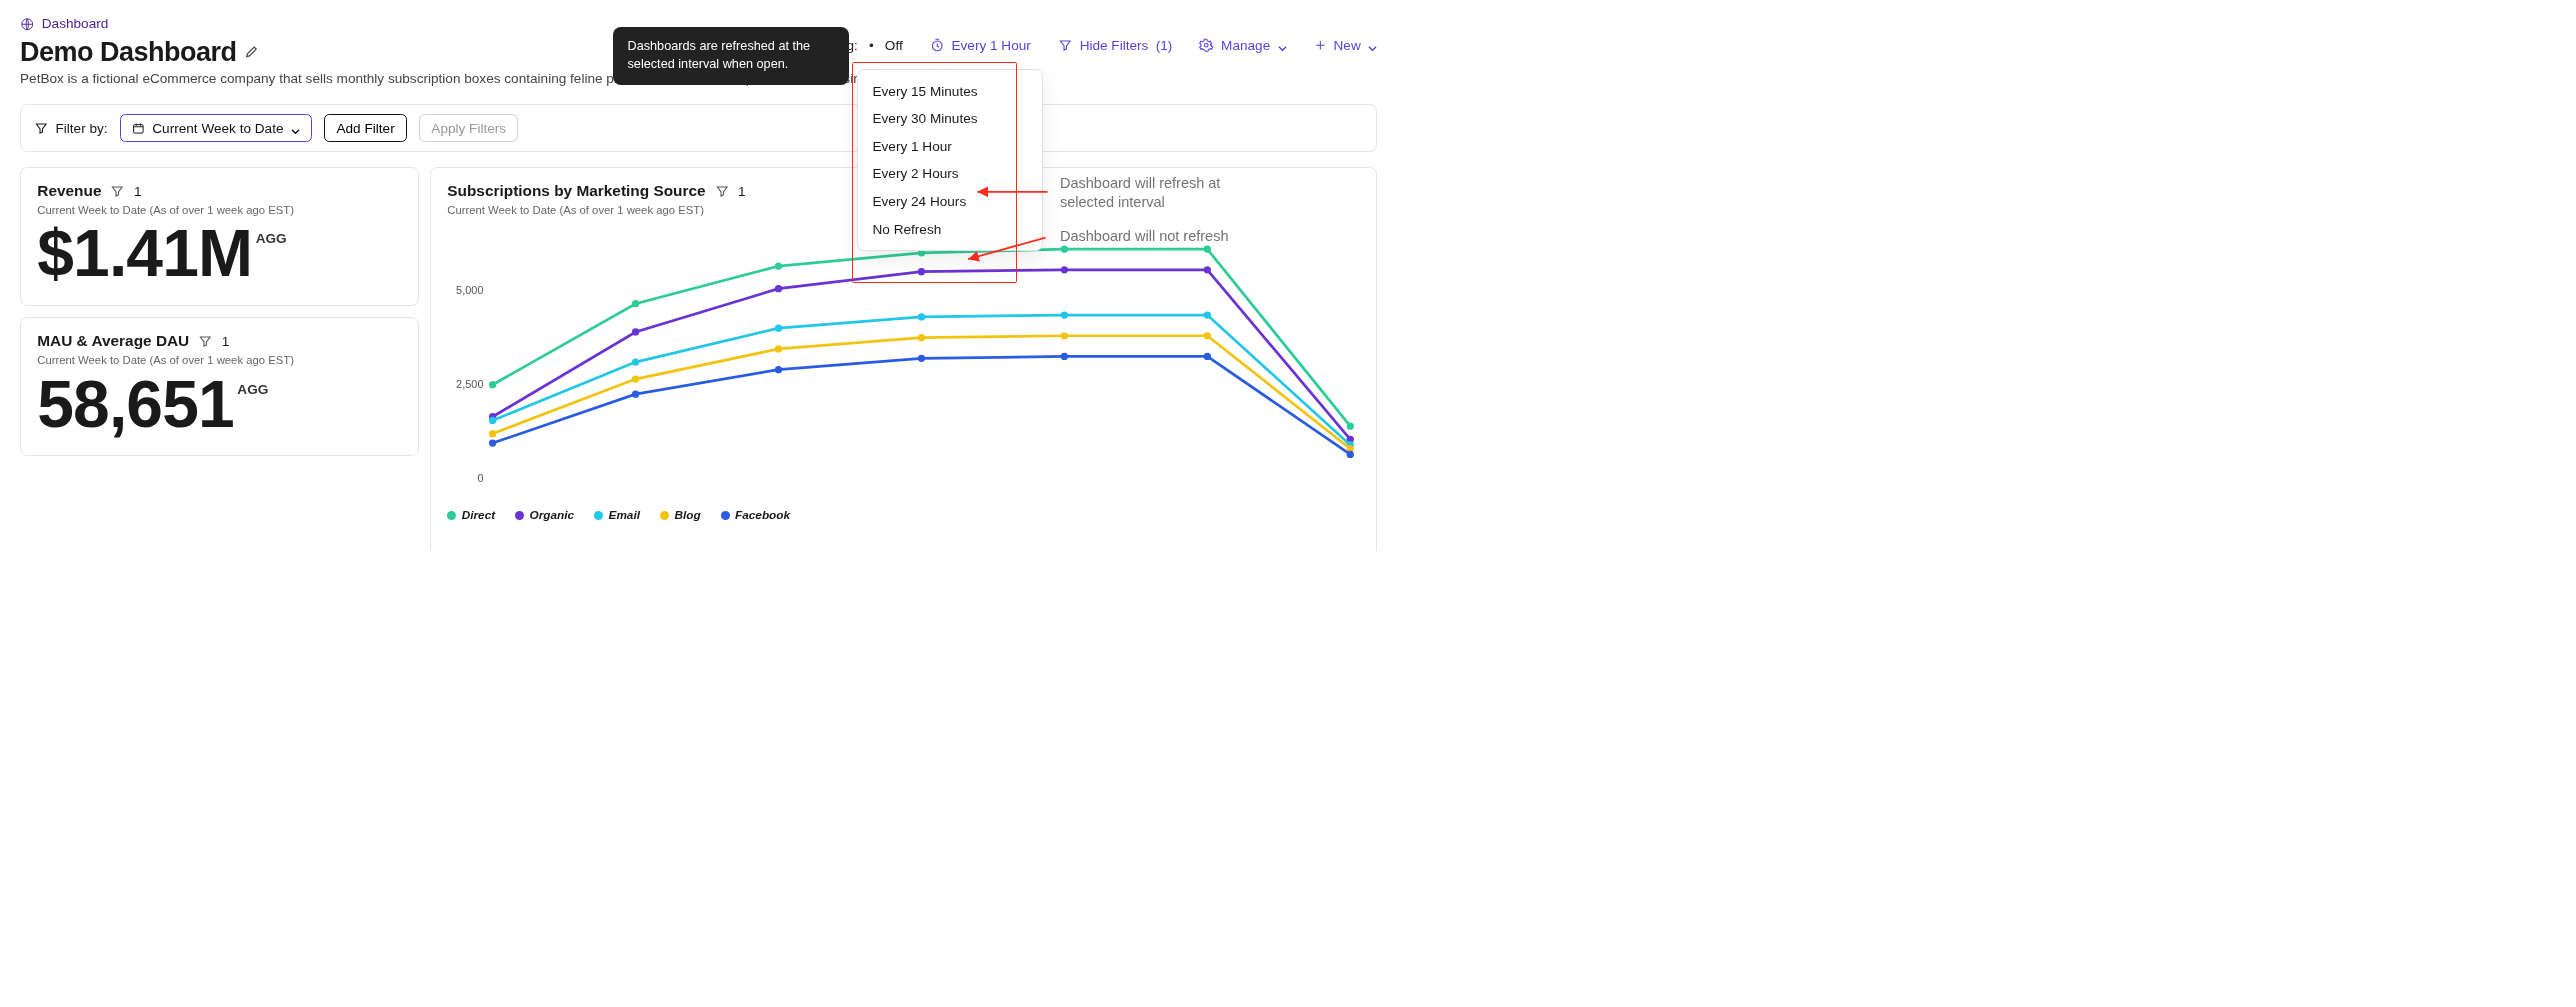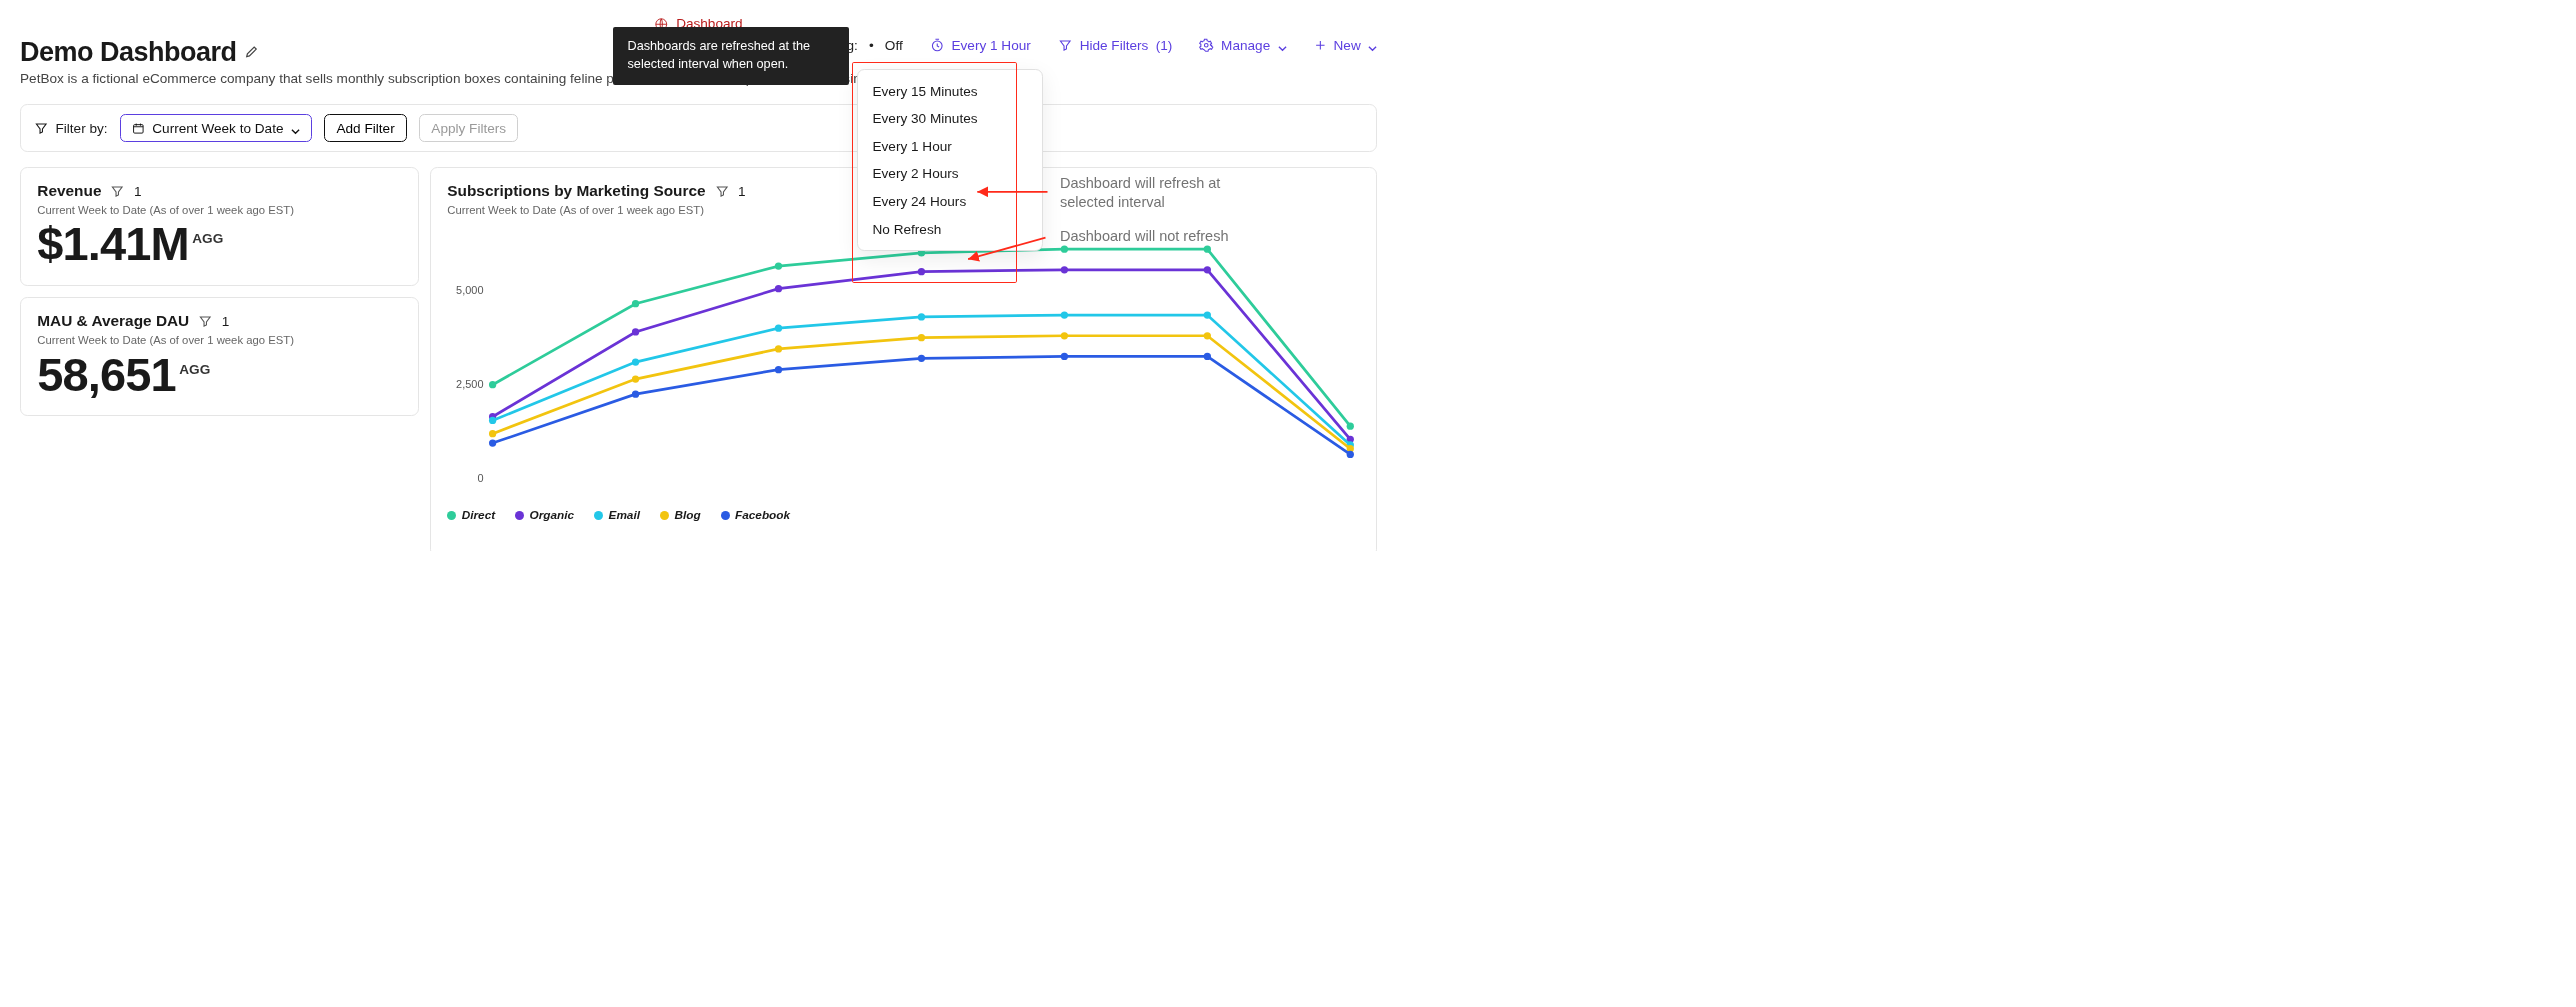--- a/index.html
+++ b/index.html
@@ -1,50 +1,50 @@
 <!DOCTYPE html>
 <html style="font-size:14.5px"><head>
 <meta charset="utf-8">
 <style>
   * { box-sizing: border-box; margin: 0; padding: 0; }
   body { font-family: -apple-system, BlinkMacSystemFont, "Segoe UI", Helvetica, Arial, sans-serif; background: #fff; color: #1a1a1a; overflow: hidden; }
   .page { width: 1397px; height: 551px; position: relative; padding: 16.3px 20px 0 20px; }
 
-  .crumb-row { display: flex; align-items: center; gap: 7.3px; font-size: 13.6px; color: #b91c1c; justify-content: center; }
+  .crumb-row { display: flex; align-items: center; gap: 7.3px; font-size: 13.6px; color: #4c1d95; }
   .crumb-row svg { width: 14.5px; height: 14.5px; }
 
   .title-row { display: flex; align-items: center; gap: 7.3px; margin-top: 5.4px; }
   .title { font-size: 27px; font-weight: 800; letter-spacing: -0.5px; }
   .pencil svg { width: 16.3px; height: 16.3px; stroke: #444; }
   .subtitle { font-size: 13.6px; color: #444; margin-top: 3.6px; }
 
   .toolbar { position: absolute; top: 38px; right: 20px; display: flex; align-items: center; gap: 27px; font-size: 13.6px; }
   .tb-item { display: inline-flex; align-items: center; gap: 7.3px; cursor: pointer; }
   .tb-purple { color: #5b3fe0; }
   .tb-count { font-weight: 500; }
   .chev { width: 9px; height: 9px; display: inline-block; }
   .chev svg { width: 100%; height: 100%; }
   .tb-off { color: #222; }
 
-  .tooltip { position: absolute; background: #222; color: #fff; font-size: 12.7px; line-height: 1.4; border-radius: 2px; padding: 11px 14.5px; max-width: 236px; z-index: 50; }
+  .tooltip { position: absolute; background: #222; color: #fff; font-size: 12.7px; line-height: 1.4; border-radius: 8px; padding: 11px 14.5px; max-width: 236px; z-index: 50; }
   .tooltip::after { content: ""; position: absolute; right: -7.3px; top: 33px; border: 7.3px solid transparent; border-left-color: #222; }
 
   .filterbar { margin-top: 18px; border: 0.9px solid #e5e5e5; border-radius: 7.3px; padding: 9px 12.7px; display: flex; gap: 12.7px; }
   .filterbar .lbl { display: flex; align-items: center; gap: 7.3px; font-size: 13.6px; font-weight: 500; }
   .pill { display: inline-flex; align-items: center; gap: 7.3px; border: 0.9px solid #5b3fe0; color: #111; border-radius: 5.4px; padding: 5.4px 11px; font-size: 13.6px; cursor: pointer; }
   .btn { border: 0.9px solid #111; border-radius: 5.4px; padding: 5.4px 11px; font-size: 13.6px; background: #fff; cursor: pointer; }
   .btn-disabled { border-color: #d0d0d0; color: #9a9a9a; cursor: default; }
 
   .cards { display: flex; gap: 11px; margin-top: 14.5px; align-items: flex-start; }
   .left-col { width: 399px; display: flex; flex-direction: column; gap: 11px; }
   .card { border: 0.9px solid #e5e5e5; border-radius: 7.3px; padding: 14.5px 16.3px 16.3px 16.3px; background: #fff; }
   .card-title-row { display: flex; align-items: center; gap: 9px; font-size: 15.4px; font-weight: 600; }
   .card-sub { font-size: 11.3px; color: #666; margin-top: 3.6px; }
   .metric-row { display: flex; align-items: flex-start; margin-top: 3.6px; }
-  .metric-big { font-size: 47px; font-weight: 900; letter-spacing: -0.9px; line-height: 1.05; }
+  .metric-big { font-size: 66px; font-weight: 900; letter-spacing: -0.9px; line-height: 1.05; }
   .metric-suffix { font-size: 13.6px; font-weight: 700; color: #333; margin-left: 3.6px; margin-top: 12px; }
 
   .right-card { flex: 1; min-height: 390px; }
   .chart-wrap { position: relative; width: 100%; height: 272px; margin-top: 9px; }
   .chart-wrap svg { width: 100%; height: 100%; }
   .y-tick { font-size: 12px; fill: #555; }
   .legend { display: flex; gap: 20px; margin-top: 11px; font-size: 11.8px; font-weight: 600; font-style: italic; }
   .legend span.dot { width: 9px; height: 9px; border-radius: 50%; display: inline-block; margin-right: 5.4px; vertical-align: middle; }
 
   .dropdown { position: absolute; background: #fff; border: 0.9px solid #e0e0e0; border-radius: 7.3px; box-shadow: 0 7.3px 22px rgba(0,0,0,0.08); padding: 7.3px 0; z-index: 40; width: 186px; }

